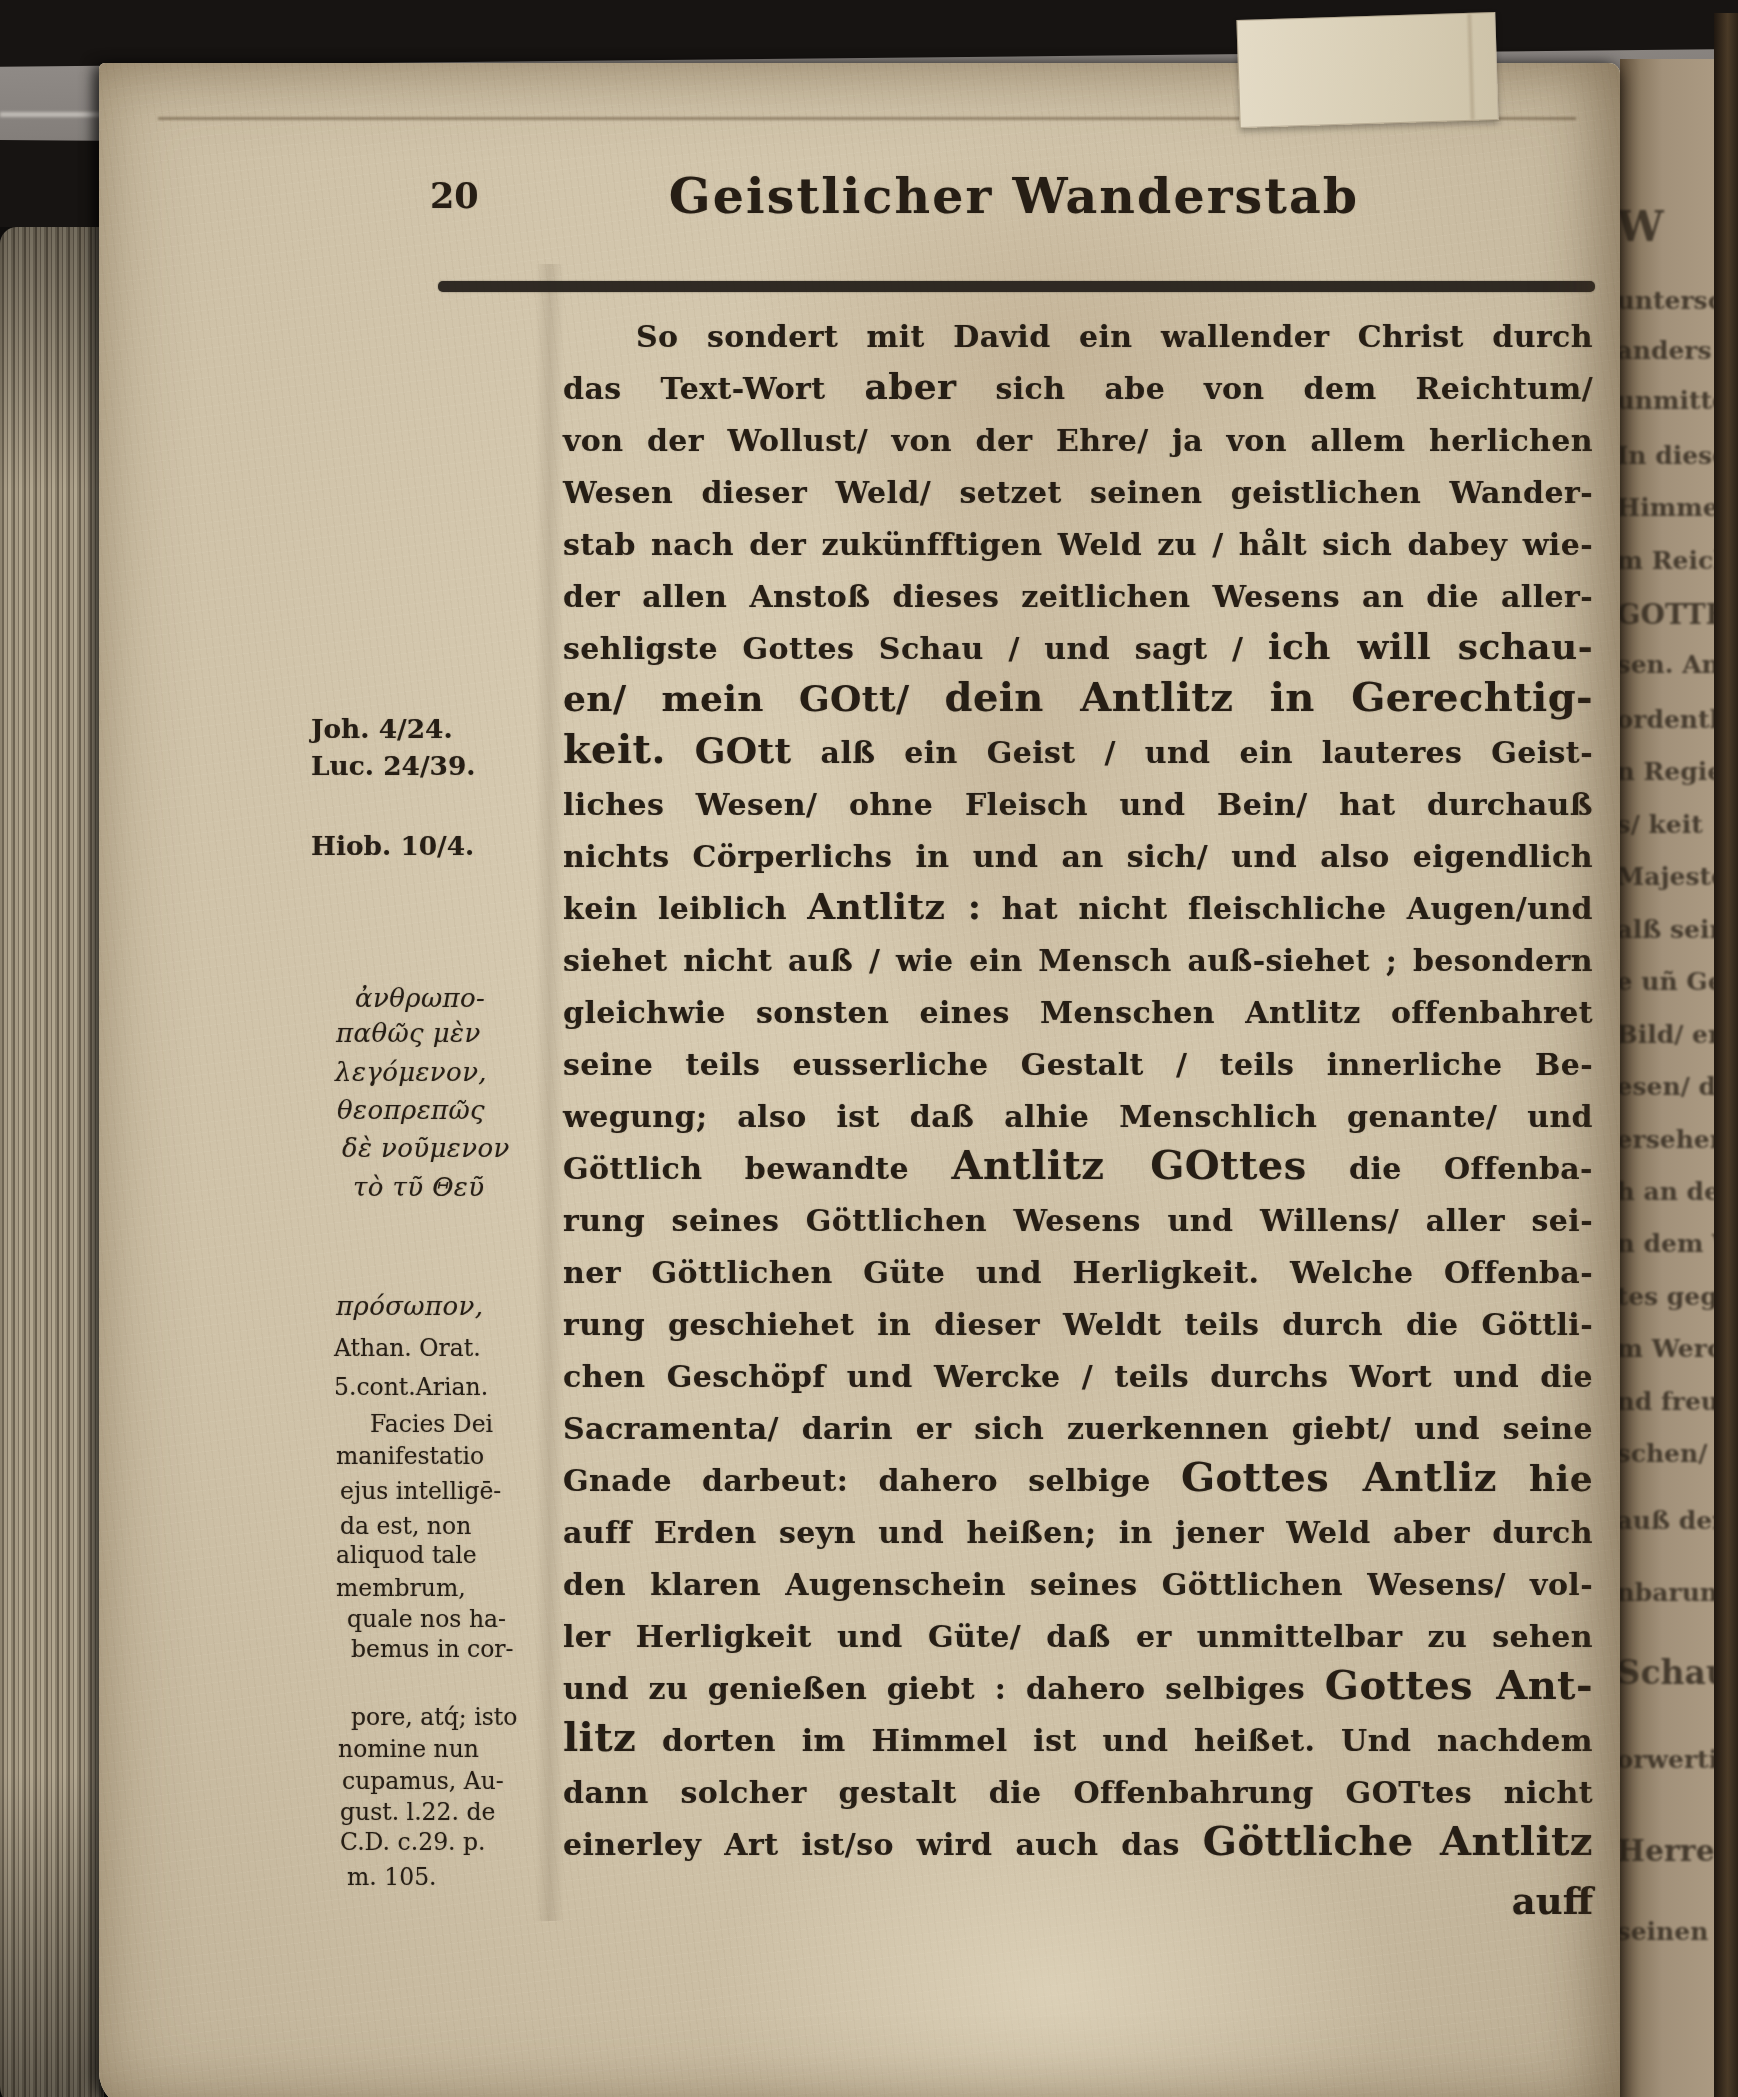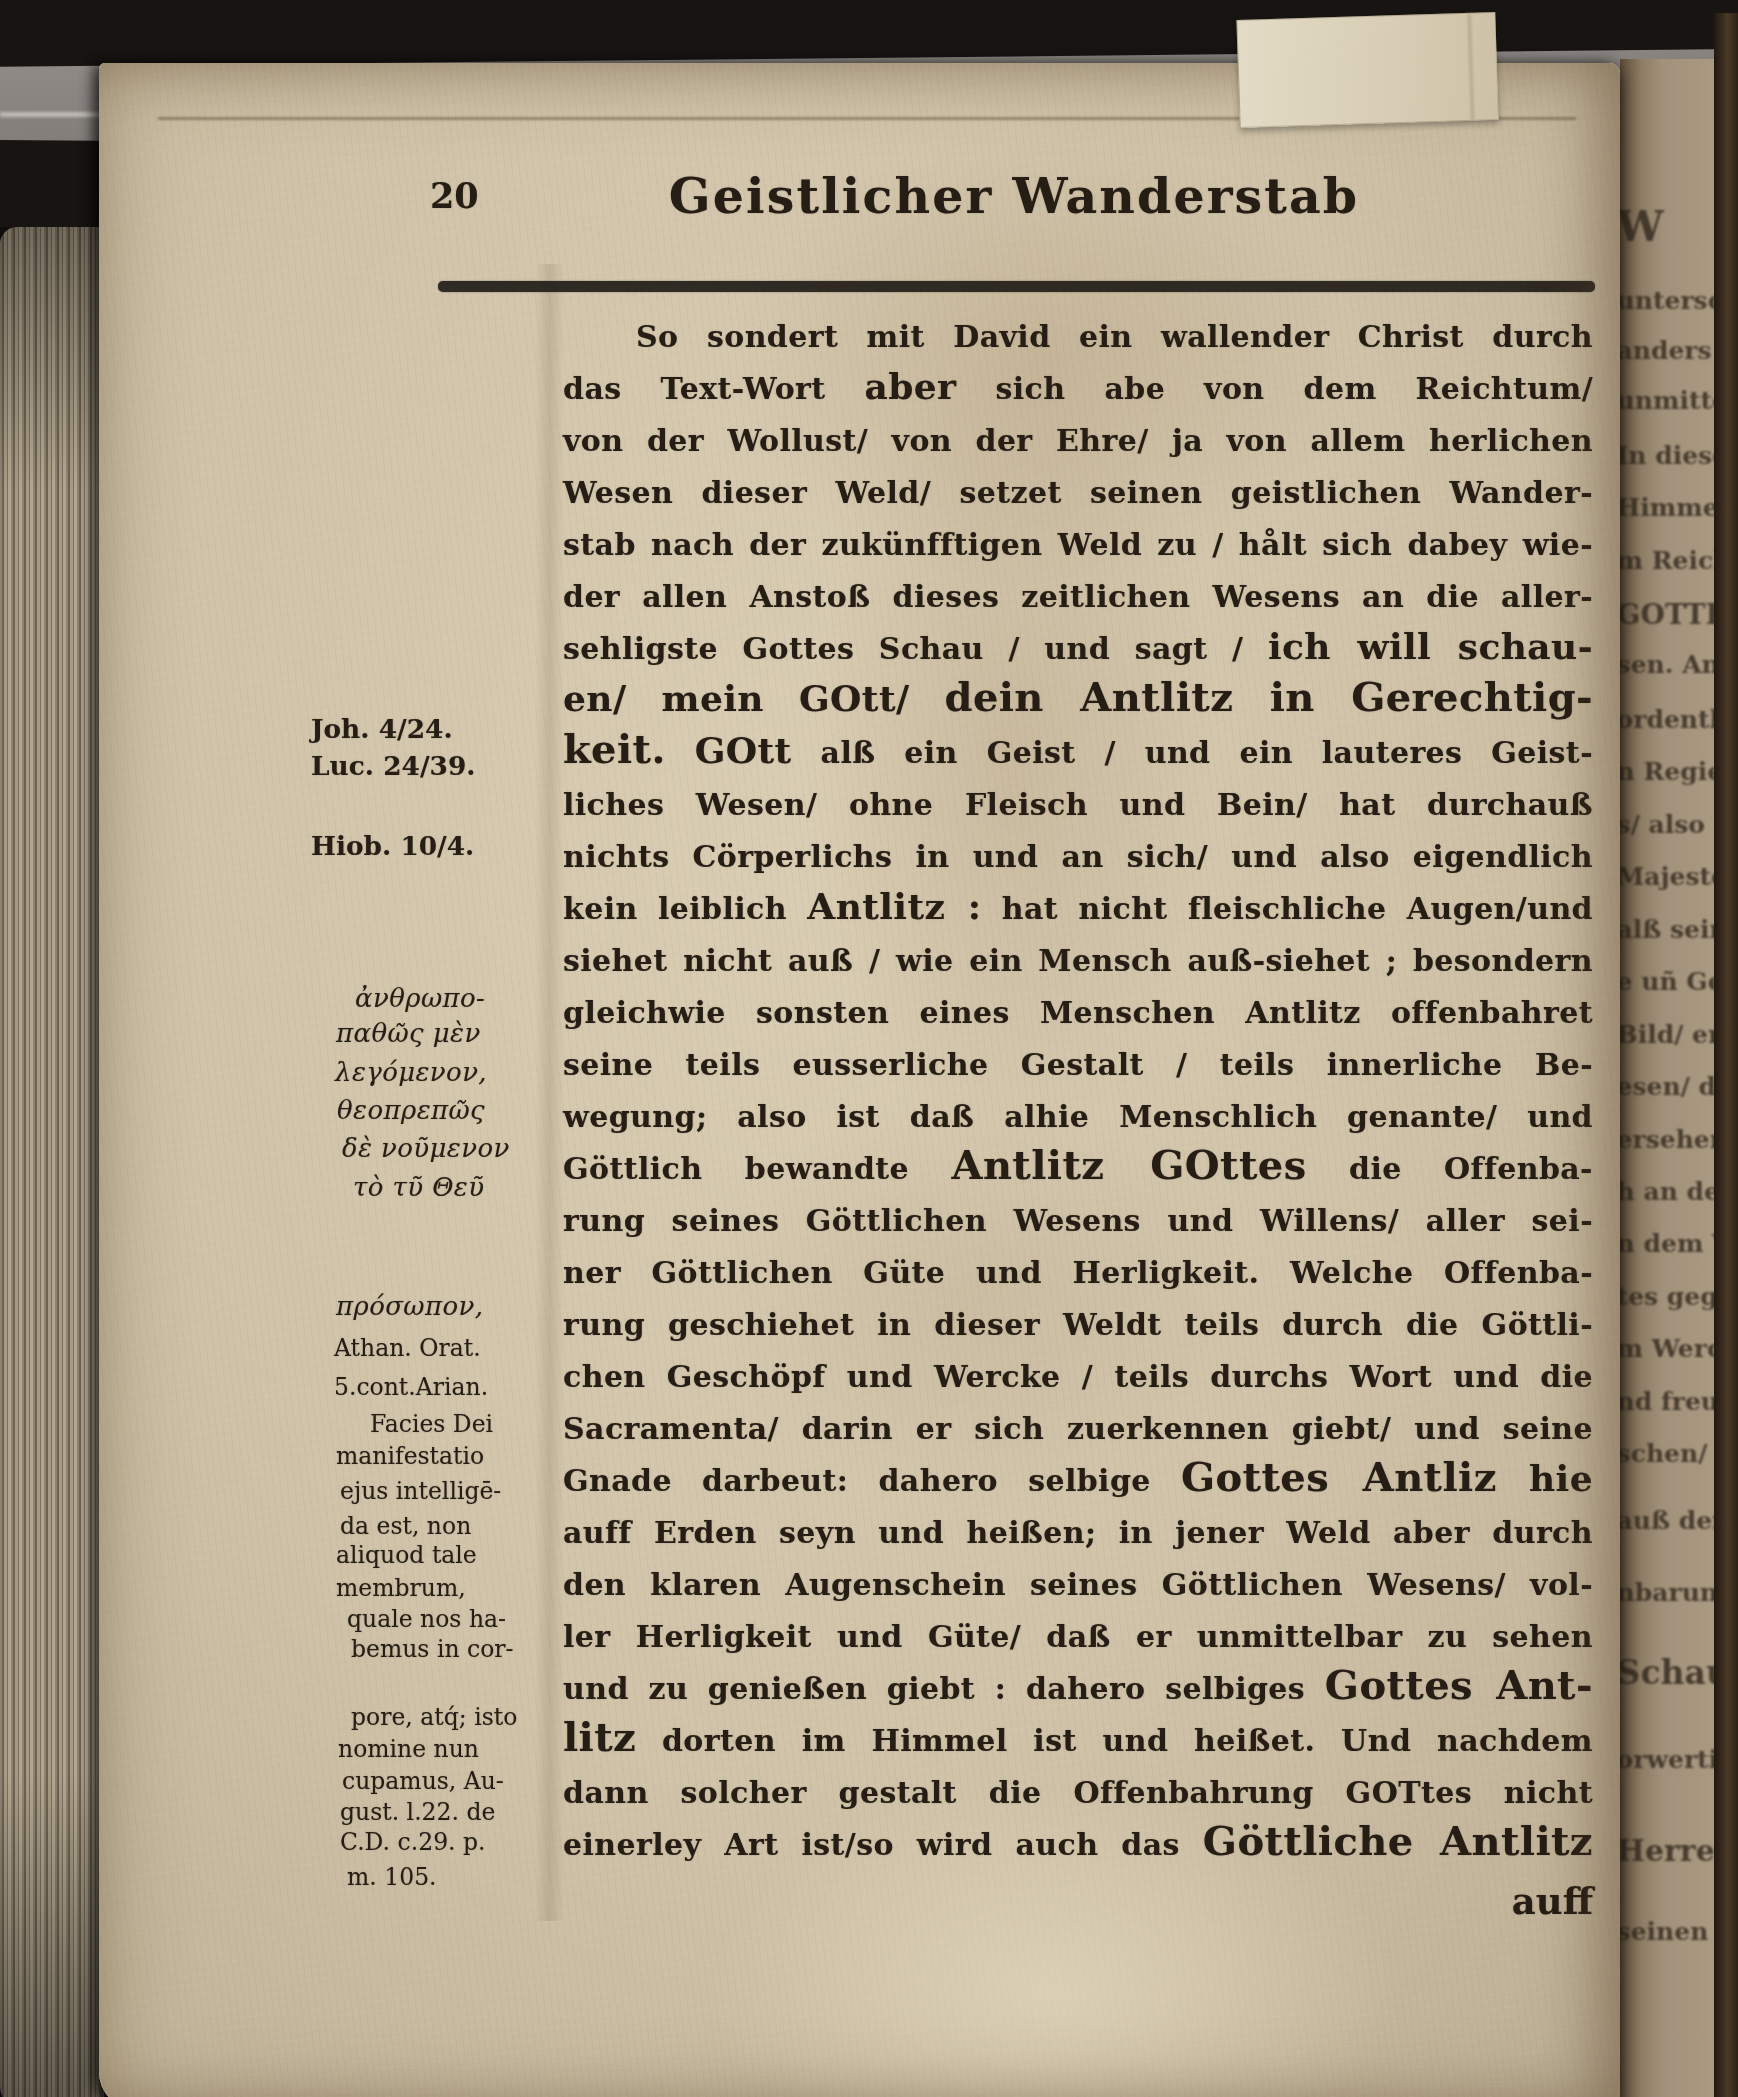--- a/index.html
+++ b/index.html
@@ -100,21 +100,21 @@
       <div class="frag" style="top: 227px;">unterschieden</div>
       <div class="frag" style="top: 277px;">anders in</div>
       <div class="frag" style="top: 327px;">unmittelbar</div>
       <div class="frag" style="top: 382px;">In diesem</div>
       <div class="frag" style="top: 434px;">Himmel wa</div>
       <div class="frag" style="top: 487px;">m Reich der</div>
       <div class="frag" style="top: 539px; font-size: 28px;">GOTTES</div>
       <div class="frag" style="top: 591px;">sen. An dem</div>
       <div class="frag" style="top: 646px;">ordentlich</div>
       <div class="frag" style="top: 698px;">n Regier</div>
-      <div class="frag" style="top: 751px;">s/ also</div>
+      <div class="frag" style="top: 751px;">s/ keit</div>
       <div class="frag" style="top: 803px;">Majestet/ A</div>
       <div class="frag" style="top: 856px;">alß sein A</div>
       <div class="frag" style="top: 908px;">e uñ Gesch</div>
       <div class="frag" style="top: 961px;">Bild/ erf</div>
       <div class="frag" style="top: 1013px;">esen/ da</div>
       <div class="frag" style="top: 1066px;">ersehen/ s</div>
       <div class="frag" style="top: 1118px;">h an der S</div>
       <div class="frag" style="top: 1170px;">n dem We</div>
       <div class="frag" style="top: 1223px;">tes gegen</div>
       <div class="frag" style="top: 1275px;">m Werck</div>

